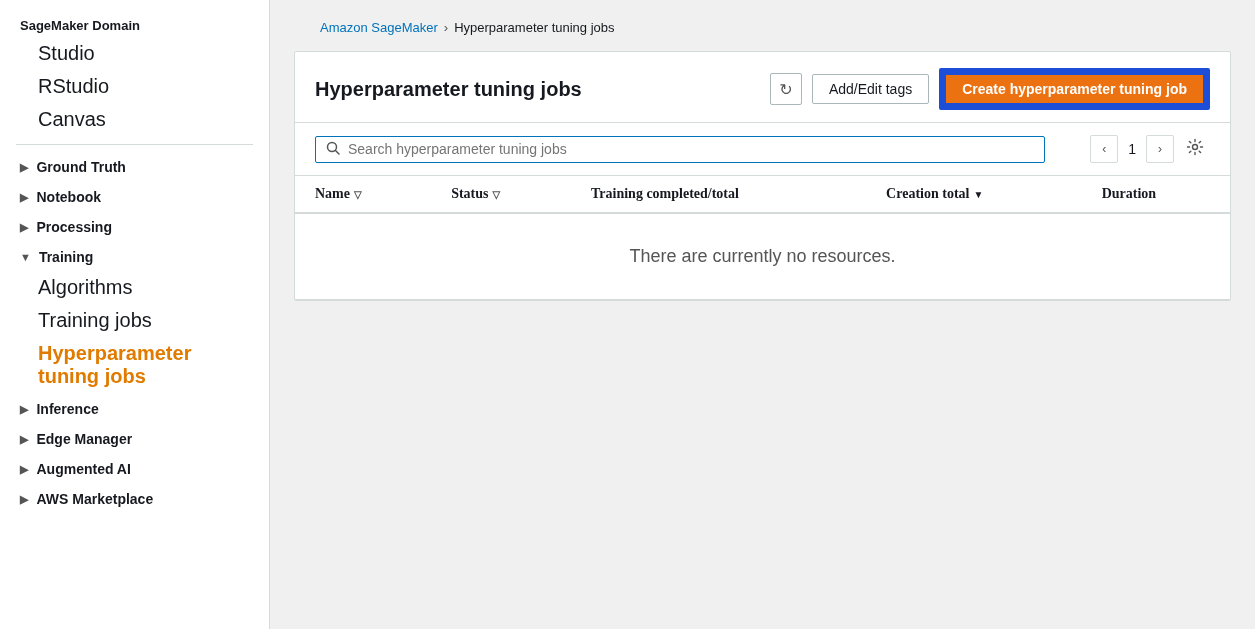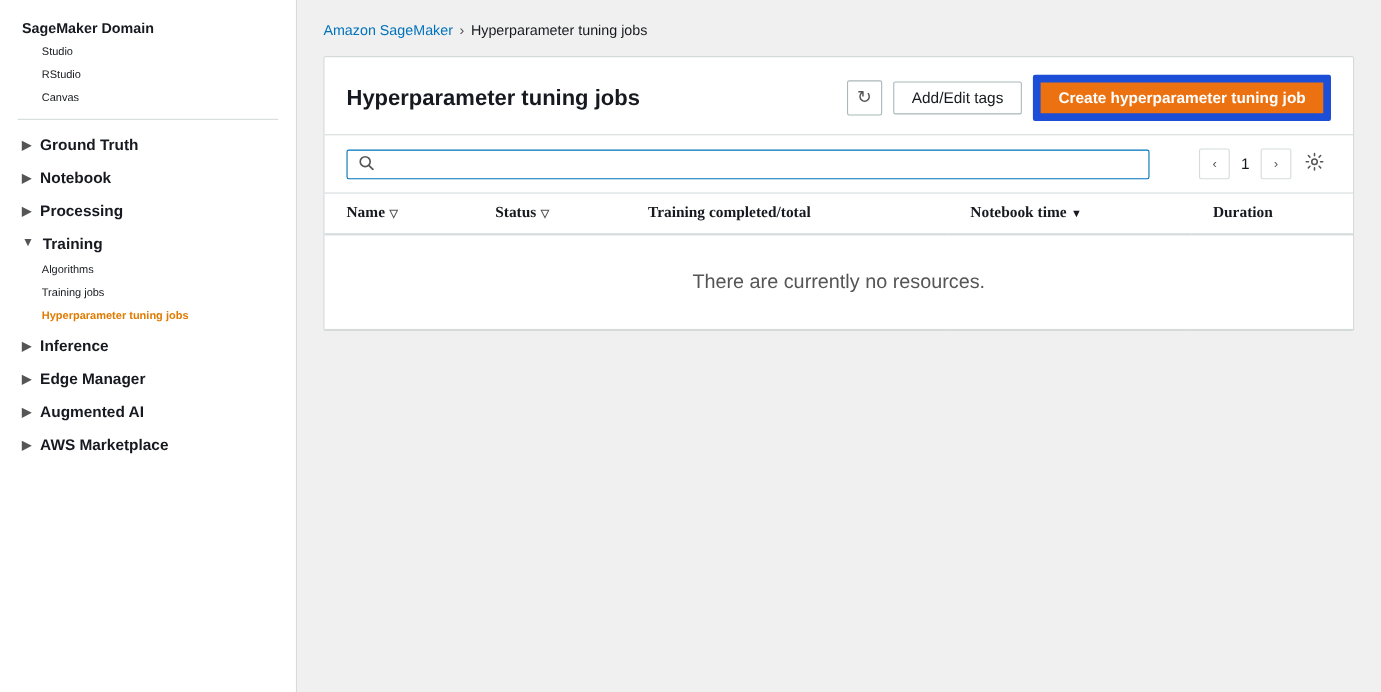--- a/index.html
+++ b/index.html
@@ -39,21 +39,21 @@
     }
     .sidebar-arrow {
       margin-right: 8px;
       font-size: 11px;
       color: #555;
     }
     .sidebar-child-item {
       padding: 5px 20px 5px 38px;
       cursor: pointer;
       color: #16191f;
-      font-size: 10px;
+      font-size: 20px;
     }
     .sidebar-child-item.active {
       color: #e07b00;
       font-weight: 600;
     }
     .sidebar-label-plain {
       padding: 6px 20px;
       font-size: 14px;
       color: #16191f;
     }
@@ -66,20 +66,21 @@
       background: #f0f0f0;
     }
 
     
     .breadcrumb {
       display: flex;
       align-items: center;
       font-size: 13px;
       margin-bottom: 16px;
       color: #555;
+      margin-left: 26px;
     }
     .breadcrumb-link {
       color: #0073bb;
       cursor: pointer;
       text-decoration: none;
     }
     .breadcrumb-sep {
       margin: 0 6px;
       color: #555;
     }
@@ -332,20 +333,21 @@
     </div>
 
     <div class="search-bar-row">
       <div class="search-input-wrap">
         <span class="search-icon">
           <svg width="14" height="14" viewBox="0 0 14 14" fill="none">
             <circle cx="6" cy="6" r="4.5" stroke="#555" stroke-width="1.5"></circle>
             <line x1="9.5" y1="9.5" x2="13" y2="13" stroke="#555" stroke-width="1.5" stroke-linecap="round"></line>
           </svg>
         </span>
+        <input type="text" placeholder="Search hyperparameter tuning jobs" style="">
       </div>
       <div class="pagination">
         <button class="pagination-btn">
           <span>‹</span>
         </button>
         <span class="pagination-page">1</span>
         <button class="pagination-btn">
           <span>›</span>
         </button>
         <button class="settings-btn">
@@ -359,21 +361,21 @@
       </div>
     </div>
 
     <div class="table-wrap">
       <table>
         <thead id="table-head">
             <tr>
               <th><span>Name</span><span class="sort-icon">▽</span></th>
               <th><span>Status</span><span class="sort-icon">▽</span></th>
               <th><span>Training completed/total</span></th>
-              <th class="sorted"><span>Notebook time</span><span class="sort-icon">▼</span></th>
+              <th class="sorted"><span>Creation total</span><span class="sort-icon">▼</span></th>
               <th><span>Duration</span></th>
             </tr>
           </thead>
         <tbody id="table-body">
             <tr class="empty-row">
               <td colspan="5">There are currently no resources.</td>
             </tr>
           </tbody>
       </table>
     </div>

